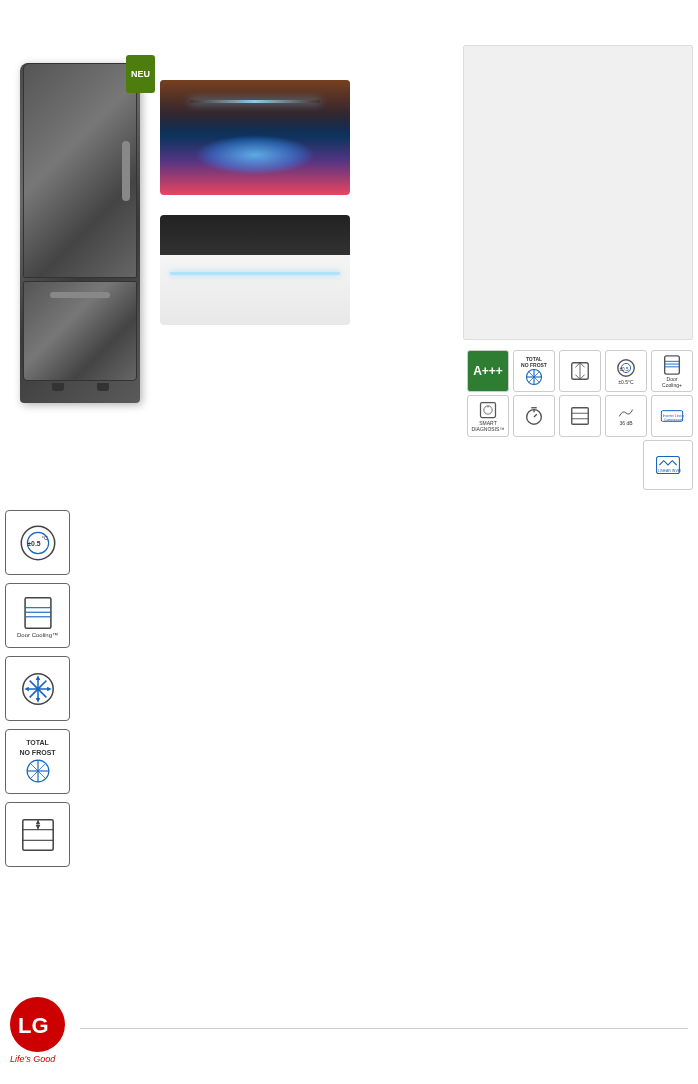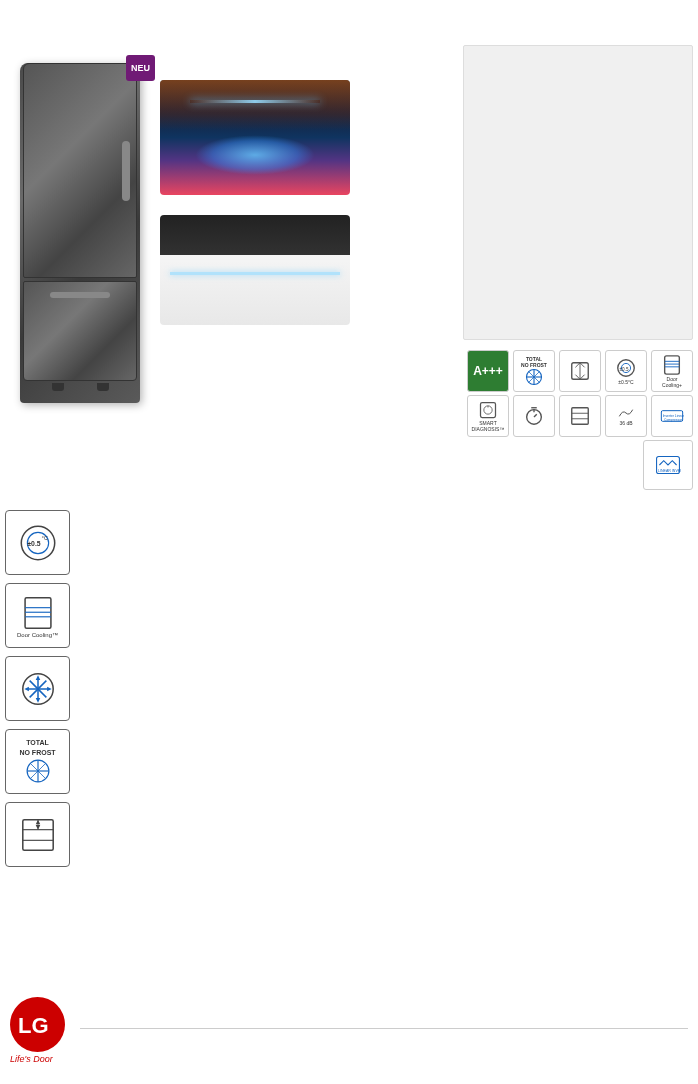--- a/index.html
+++ b/index.html
@@ -93,25 +93,25 @@
       left: 50%;
       transform: translateX(-50%);
       width: 20px;
       height: 16px;
     }
 
     .neu-badge {
       position: absolute;
       top: -5px;
       right: -5px;
-      background: #701a75;
+      background: #4d7c0f;
       color: white;
       font-size: 9px;
       font-weight: bold;
-      padding: 8px 5px;
+      padding: 14px 5px;
       border-radius: 3px;
       z-index: 10;
     }
 
     
     .feature-images {
       position: absolute;
       top: 80px;
       left: 160px;
       width: 200px;
@@ -520,14 +520,14 @@
   </div>
 </div>
 
 <div class="footer-line"></div>
 
 <div class="lg-footer">
   <svg class="lg-logo" viewBox="0 0 55 55" width="55" height="55">
     <circle cx="27.5" cy="27.5" r="27.5" fill="#cc0000"></circle>
     <text x="8" y="36" font-size="22" fill="white" font-weight="bold" font-family="Arial">LG</text>
   </svg>
-  <span class="lg-tagline">Life's Door</span>
+  <span class="lg-tagline">Life's Good</span>
 </div>
 
 </body></html>

